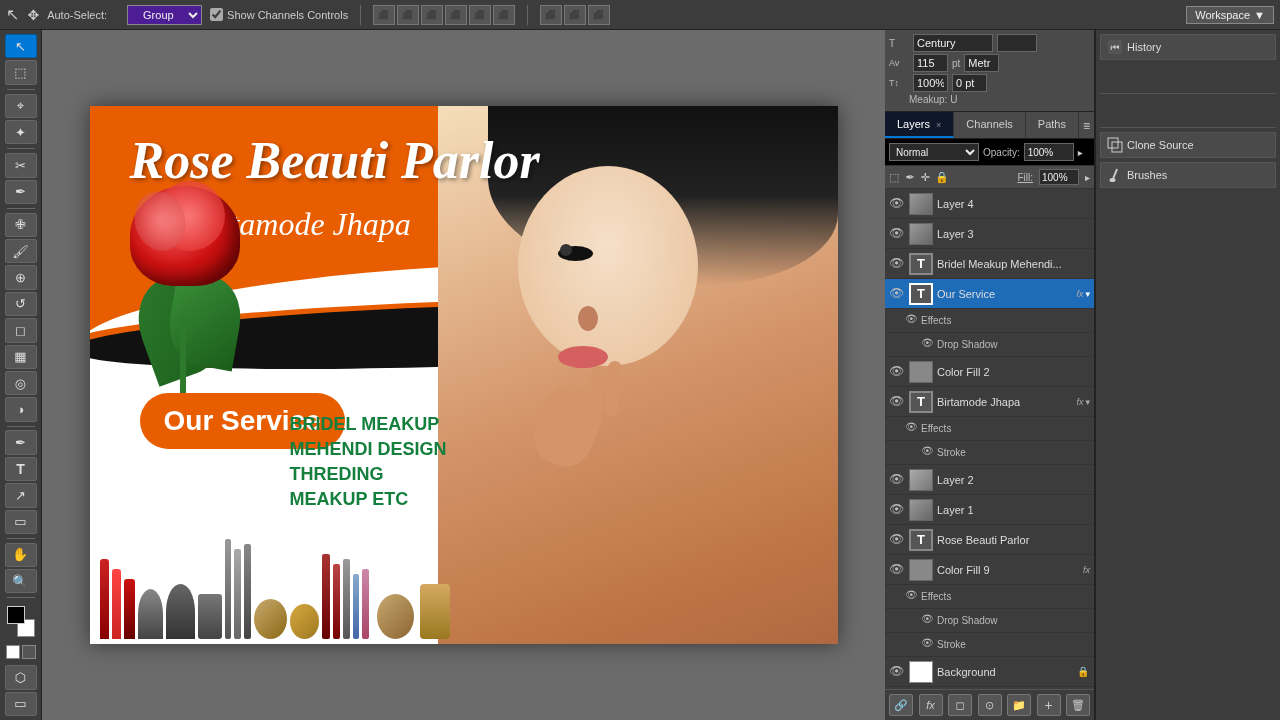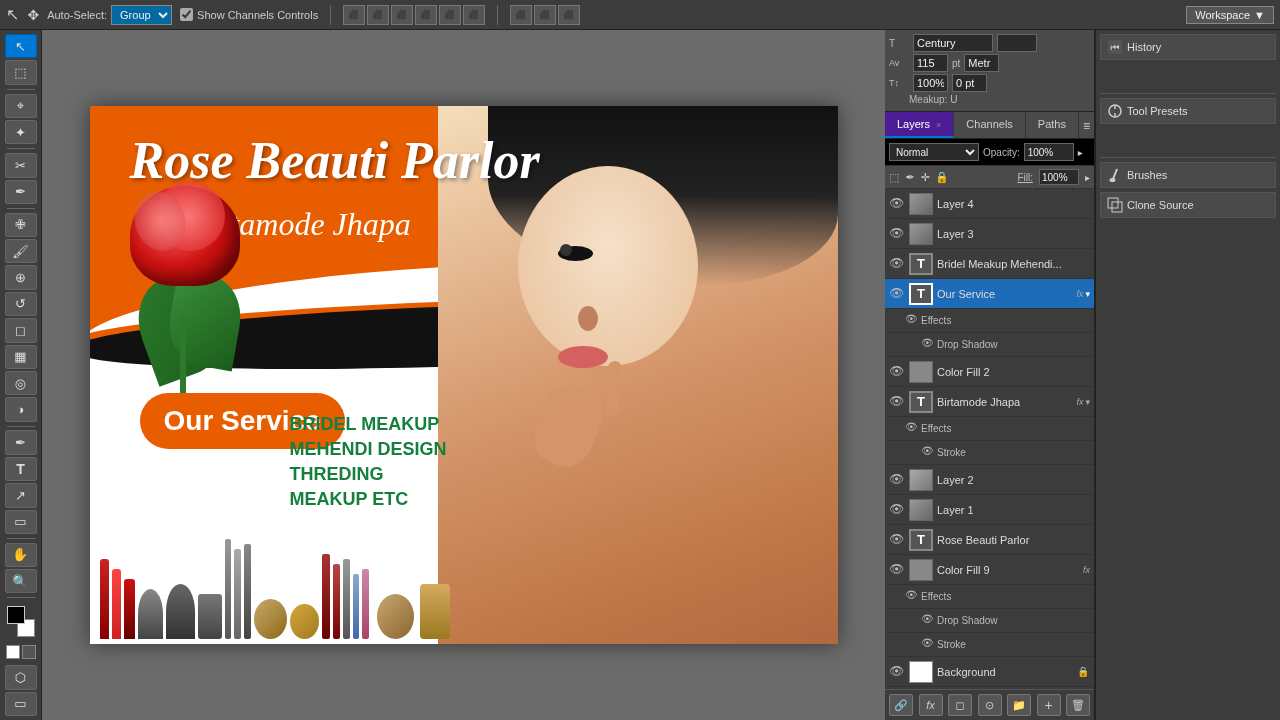--- a/index.html
+++ b/index.html
@@ -23,26 +23,27 @@
       border-bottom: 1px solid #222;
     }
     .toolbar-item {
       color: #ccc;
       font-size: 11px;
       display: flex;
       align-items: center;
       gap: 4px;
     }
     .toolbar-select {
-      background: #0369a1;
+      background: #4c1d95;
       border: 1px solid #888;
       color: #eee;
       font-size: 11px;
-      padding: 1px 4px;
+      padding: 1px 11px;
       height: 20px;
+      margin-left: 16px;
     }
     .toolbar-checkbox { accent-color: #aaa; }
     .toolbar-sep { width: 1px; height: 20px; background: #666; margin: 0 4px; }
     .toolbar-btn-group { display: flex; gap: 2px; }
     .tbar-btn {
       width: 22px; height: 20px; background: #555; border: 1px solid #777;
       color: #ddd; font-size: 9px; cursor: pointer; display: flex; align-items: center; justify-content: center;
     }
     .workspace-btn {
       margin-left: auto;
@@ -193,21 +194,21 @@
       border-bottom: 1px solid #222;
     }
     .layers-tab {
       padding: 6px 12px;
       font-size: 11px;
       color: #ccc;
       cursor: pointer;
       border-right: 1px solid #333;
     }
     .layers-tab.active {
-      background: #4c1d95;
+      background: #0f172a;
       color: #fff;
       border-bottom: 2px solid #0078d7;
     }
     .layers-controls {
       background: #000000;
       padding: 4px;
       display: flex; gap: 4px; align-items: center;
       border-bottom: 1px solid #333;
     }
     .lc-label { color: #bbb; font-size: 10px; }
@@ -666,45 +667,35 @@
       <div class="mini-section">
         <div class="mini-header">
           <svg width="16" height="16">
             <rect x="1" y="1" width="14" height="14" fill="#555" rx="2"></rect>
             <text x="8" y="12" text-anchor="middle" fill="#ccc" font-size="10">⏮</text>
           </svg>
           <span>History</span>
         </div>
       </div>
       <div style="height:30px;border-bottom:1px solid #555;margin-bottom:4px;"></div>
+      <div style="height:30px;border-bottom:1px solid #555;margin-bottom:4px;"></div>
       <div class="mini-section">
         <div class="mini-header">
           <svg width="16" height="16">
-            <circle cx="8" cy="8" r="6" fill="none" stroke="#ccc" stroke-width="1.5"></circle>
-            <line x1="8" y1="2" x2="8" y2="6" stroke="#ccc" stroke-width="1.5"></line>
-            <line x1="8" y1="10" x2="8" y2="14" stroke="#ccc" stroke-width="1.5"></line>
+            <rect x="1" y="1" width="10" height="10" fill="none" stroke="#ccc" stroke-width="1"></rect>
+            <rect x="5" y="5" width="10" height="10" fill="none" stroke="#ccc" stroke-width="1"></rect>
           </svg>
-          <span>Tool Presets</span>
-        </div>
-      </div>
-      <div style="height:30px;border-bottom:1px solid #555;margin-bottom:4px;"></div>
+          <span>Clone Source</span>
+        </div>
+      </div>
       <div class="mini-section">
         <div class="mini-header">
           <svg width="16" height="16">
             <line x1="10" y1="2" x2="6" y2="12" stroke="#ccc" stroke-width="2"></line>
             <ellipse cx="5.5" cy="13" rx="3" ry="2" fill="#ccc"></ellipse>
           </svg>
           <span>Brushes</span>
         </div>
       </div>
-      <div class="mini-section">
-        <div class="mini-header">
-          <svg width="16" height="16">
-            <rect x="1" y="1" width="10" height="10" fill="none" stroke="#ccc" stroke-width="1"></rect>
-            <rect x="5" y="5" width="10" height="10" fill="none" stroke="#ccc" stroke-width="1"></rect>
-          </svg>
-          <span>Clone Source</span>
-        </div>
-      </div>
     </div>
 
   </div>
 </div>
 
 </body></html>

